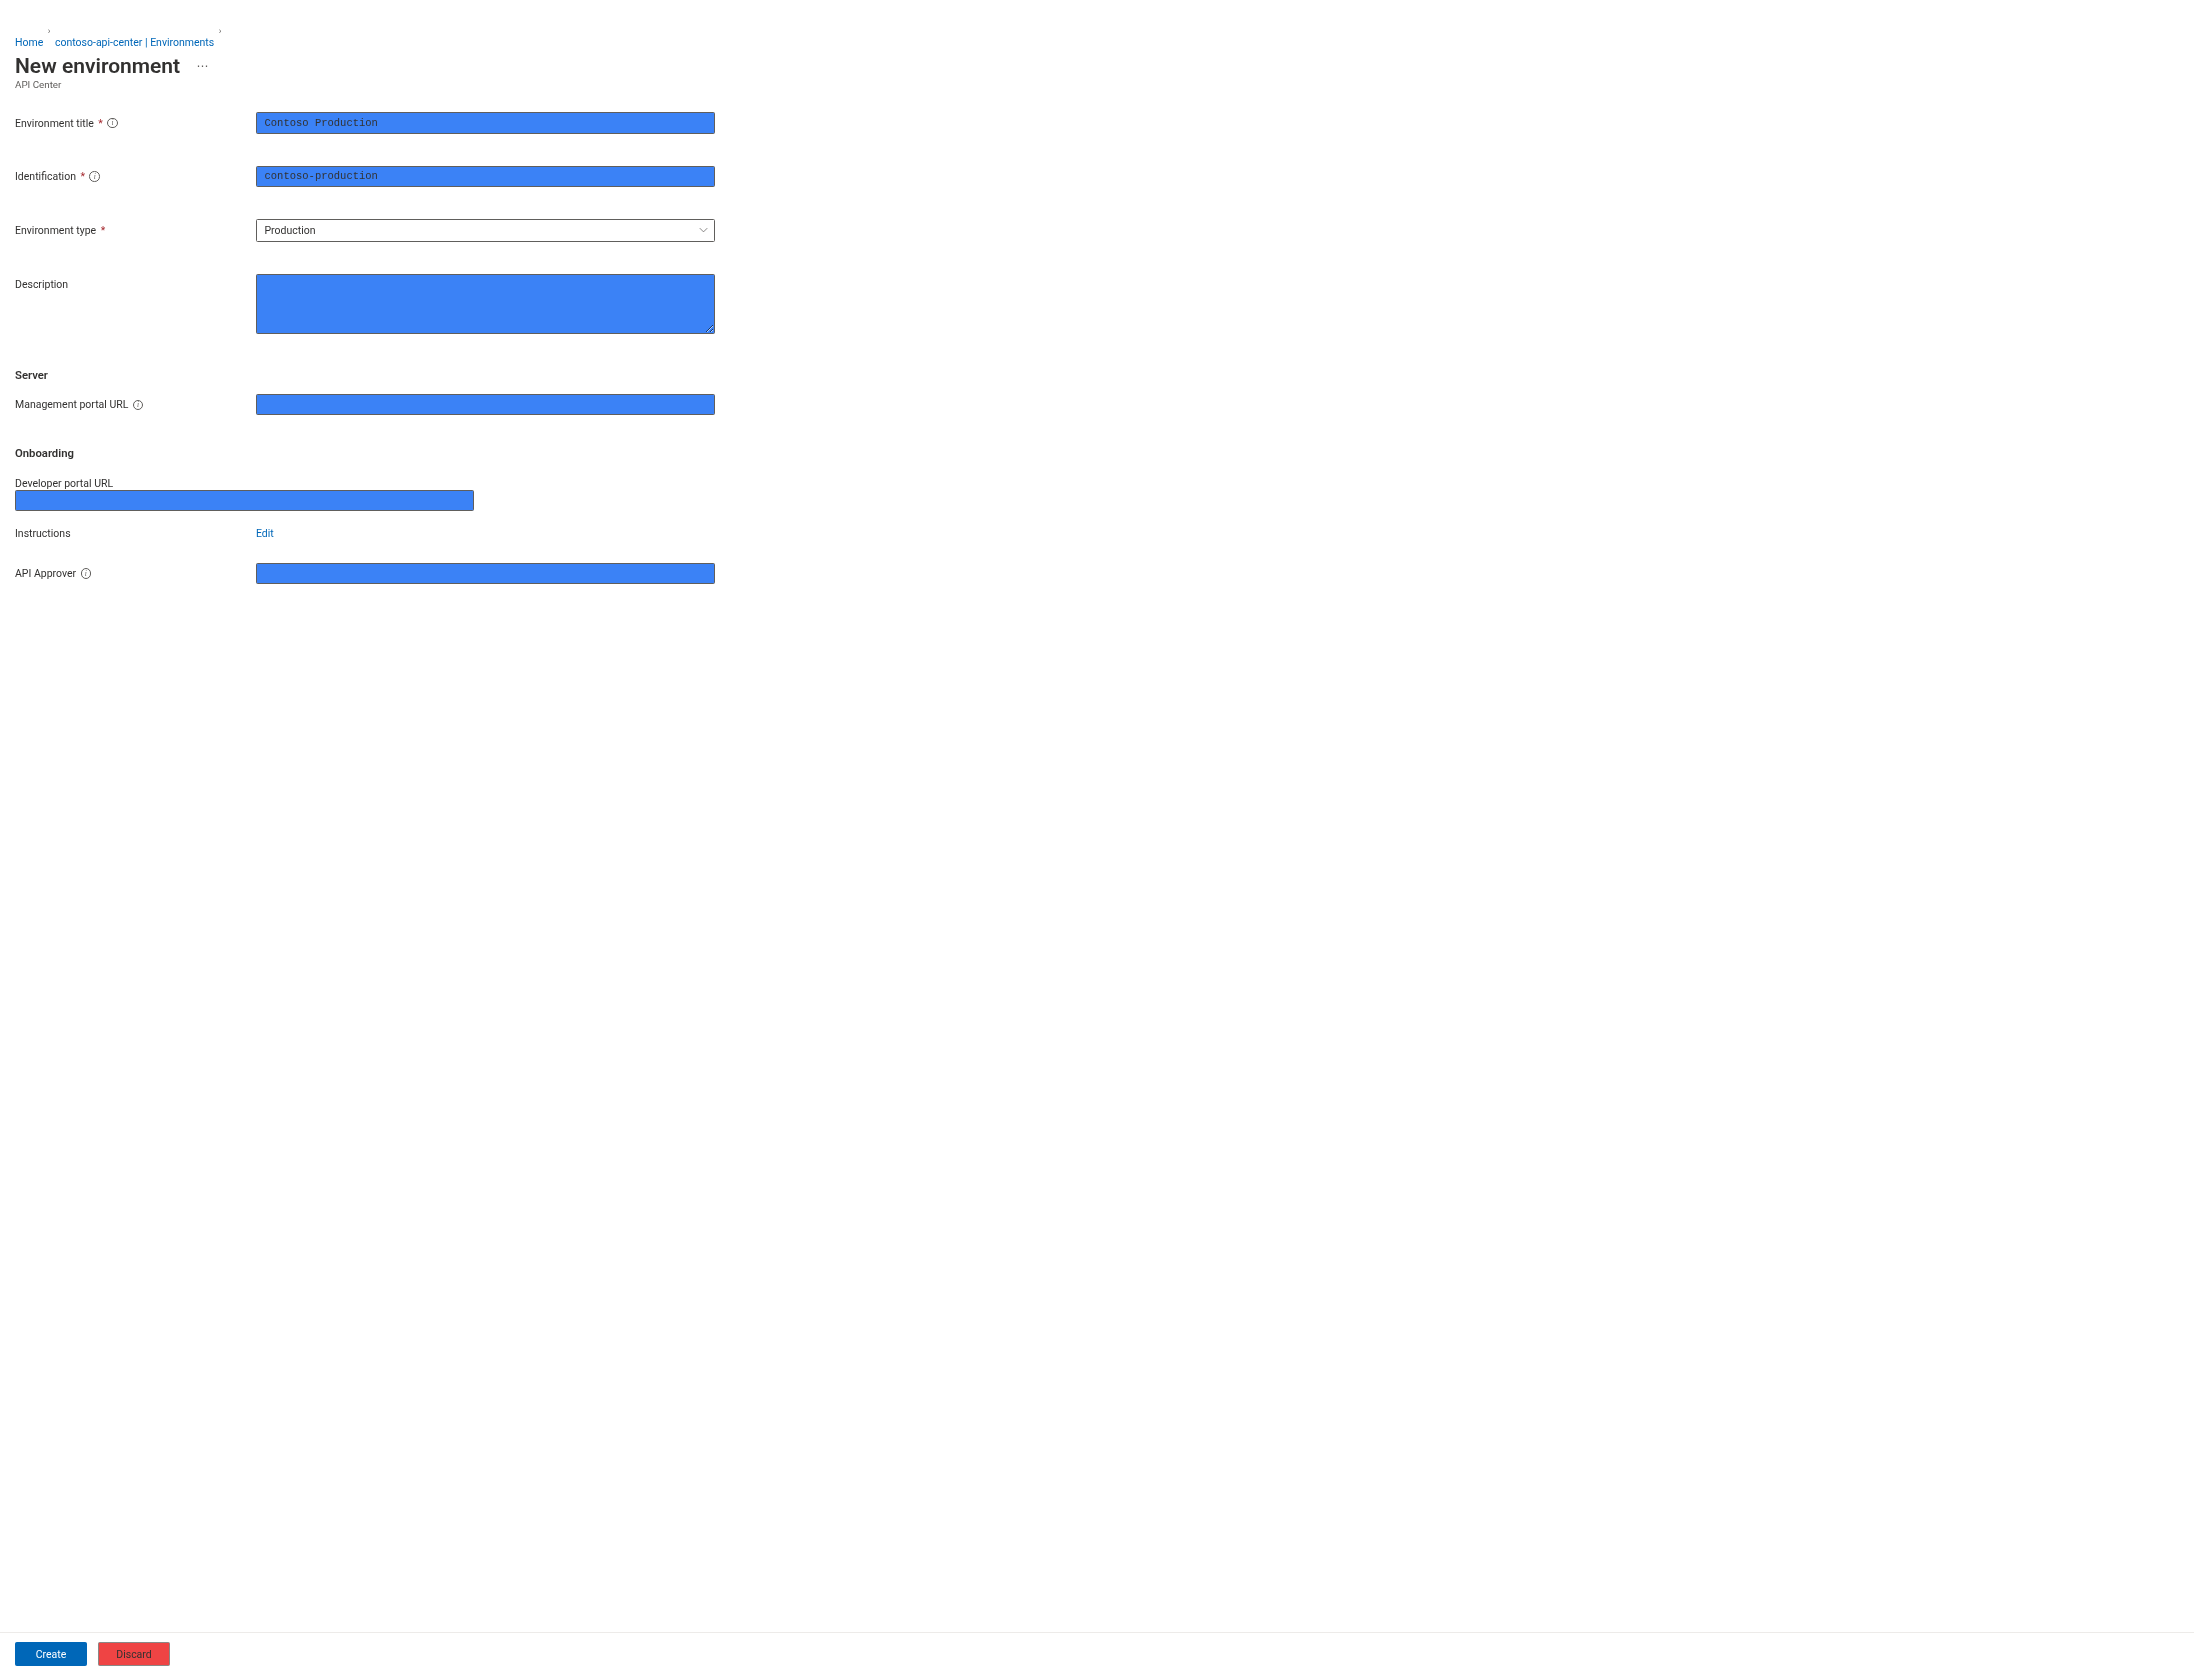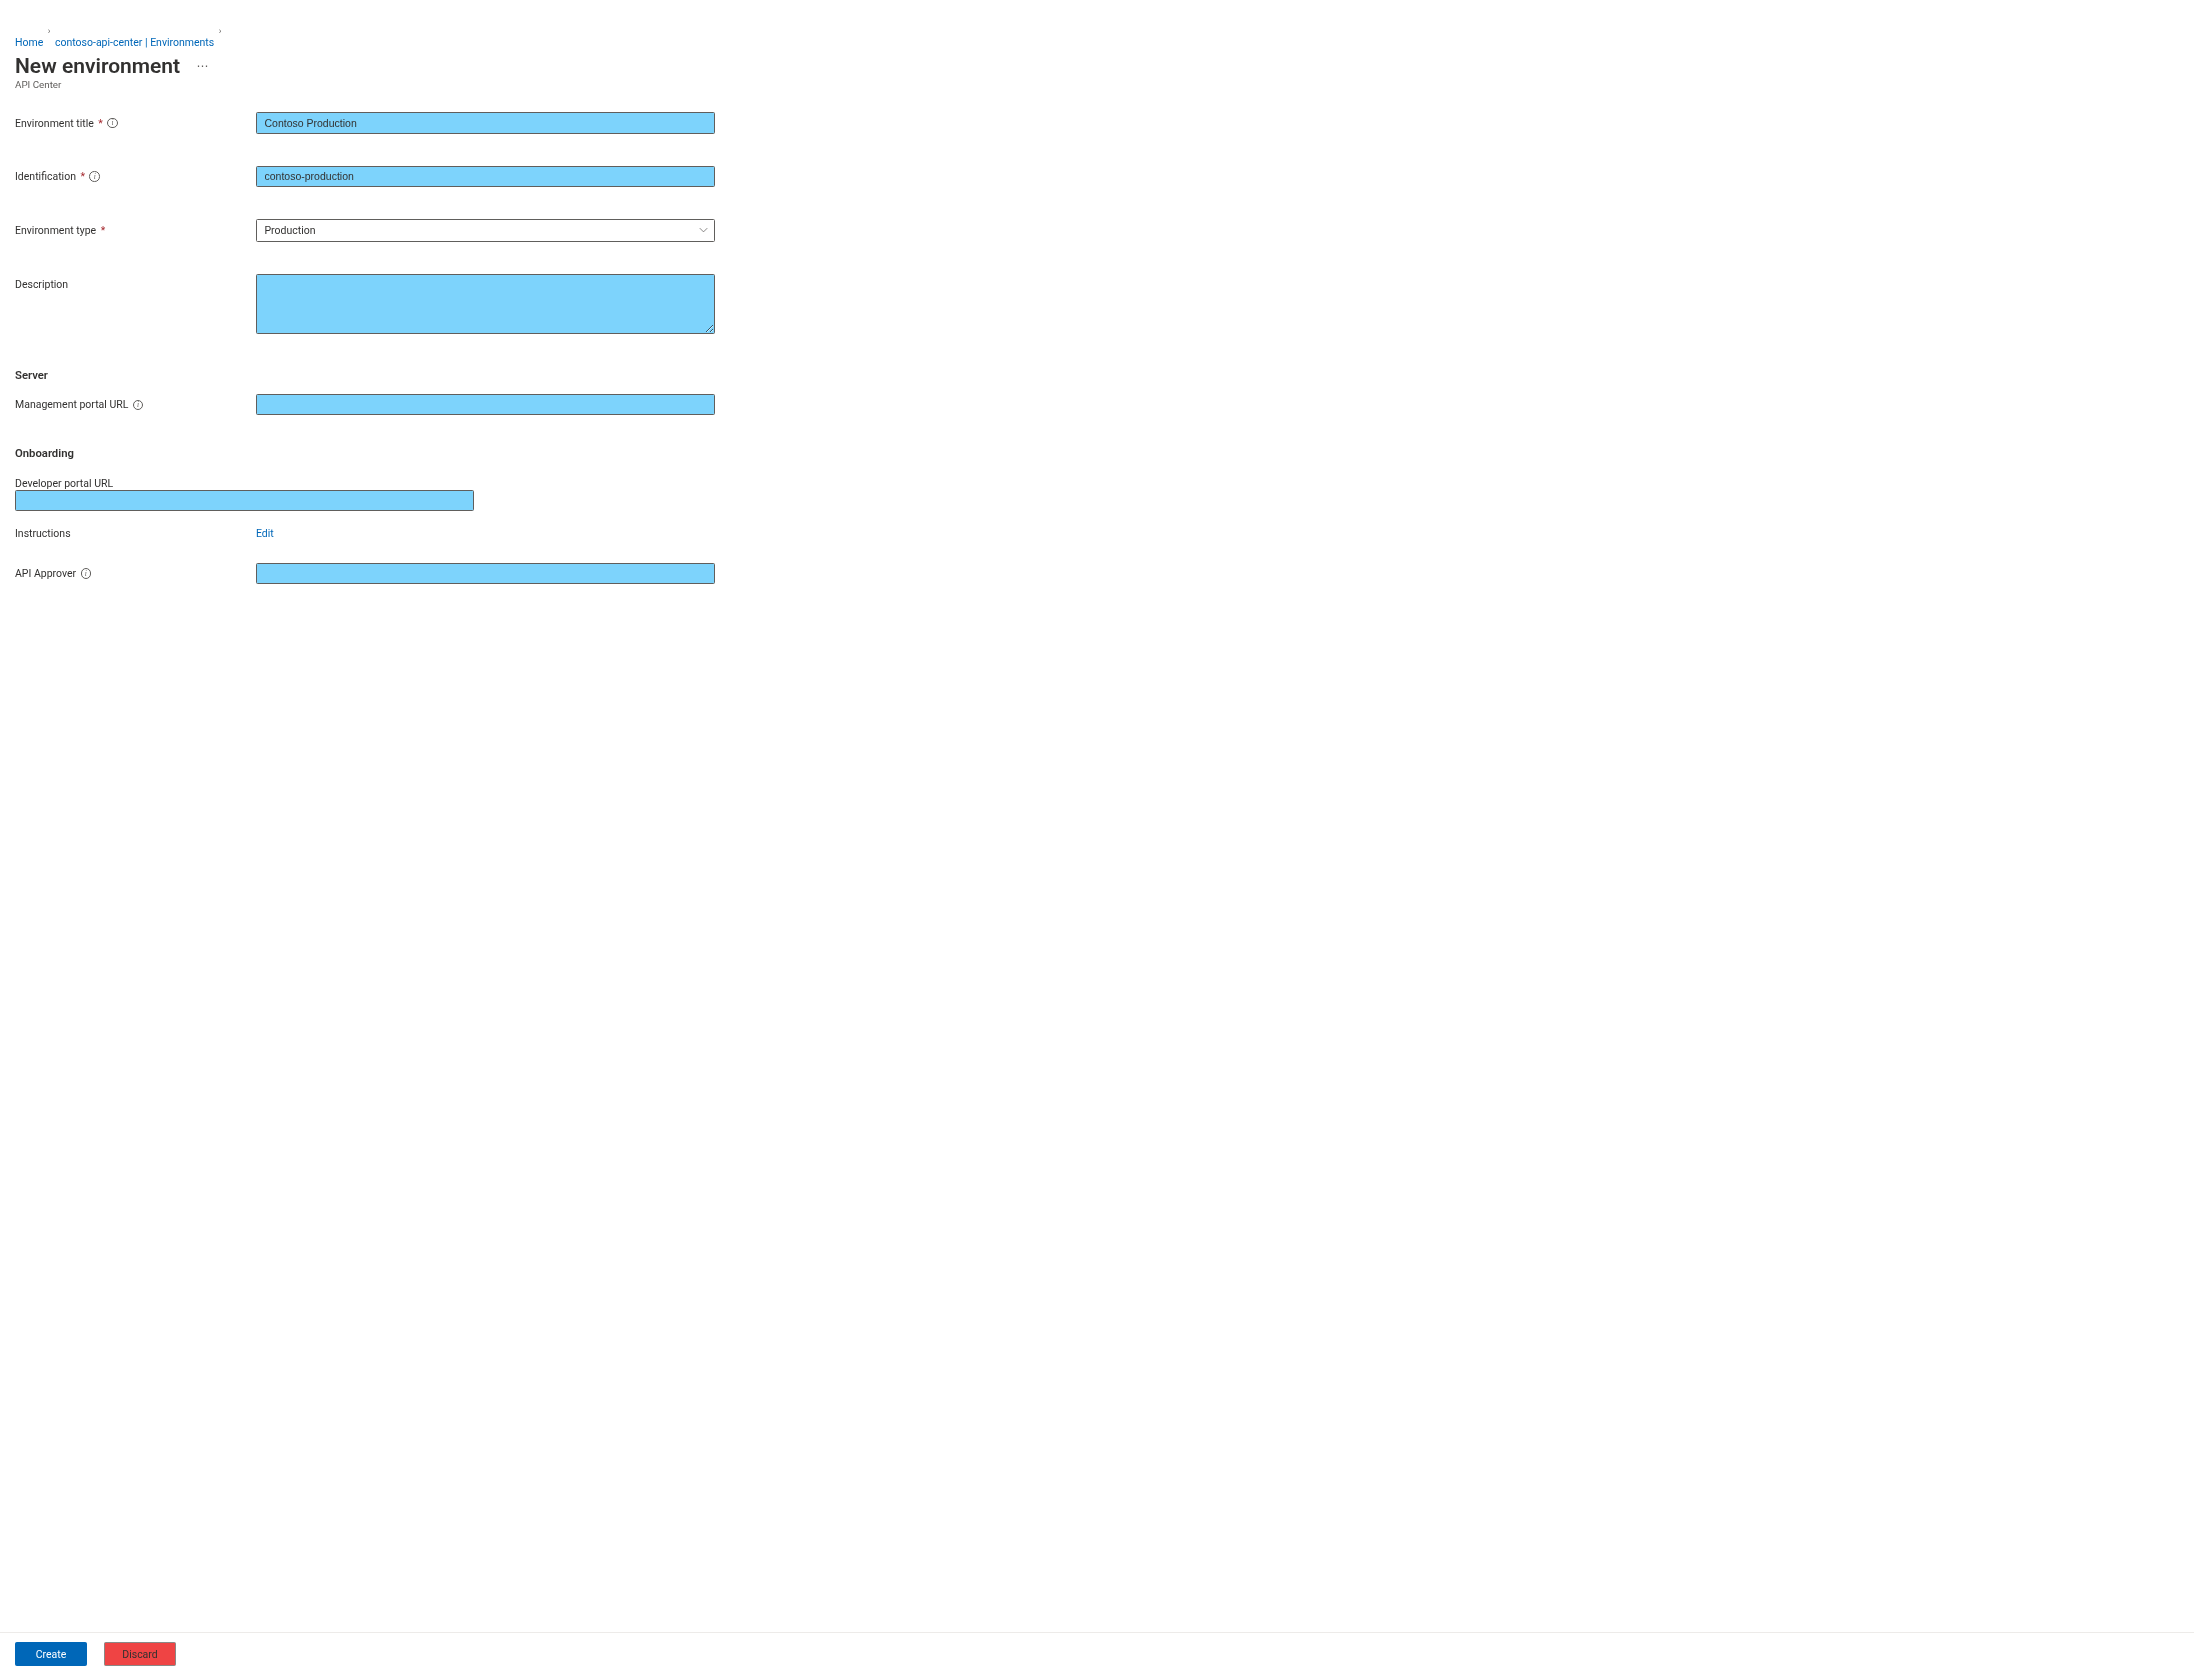--- a/index.html
+++ b/index.html
@@ -96,24 +96,24 @@
     font-style: italic;
     cursor: default;
   }
   .input-col {
     width: 459px;
   }
   input[type="text"], textarea {
     width: 100%;
     padding: 3.8px 7.5px;
     font-size: 10.5px;
-    font-family: Liberation Sans, sans-serif;
+    font-family: Liberation Mono, monospace;
     border: 0.8px solid #605e5c;
     border-radius: 1.5px;
-    background: #7dd3fc;
+    background: #3b82f6;
     color: #323130;
   }
   textarea {
     height: 60px;
     resize: both;
   }
   .select-wrap {
     position: relative;
     width: 100%;
   }
@@ -165,21 +165,21 @@
   }
   .footer {
     position: fixed;
     left: 0;
     right: 0;
     bottom: 0;
     border-top: 0.8px solid #edebe9;
     background: #fff;
     padding: 9px 15px;
     display: flex;
-    gap: 17px;
+    gap: 11px;
   }
   .btn {
     min-width: 72px;
     padding: 4.5px 13.5px;
     font-size: 10.5px;
     border-radius: 1.5px;
     cursor: pointer;
     font-family: inherit;
     text-align: center;
   }

